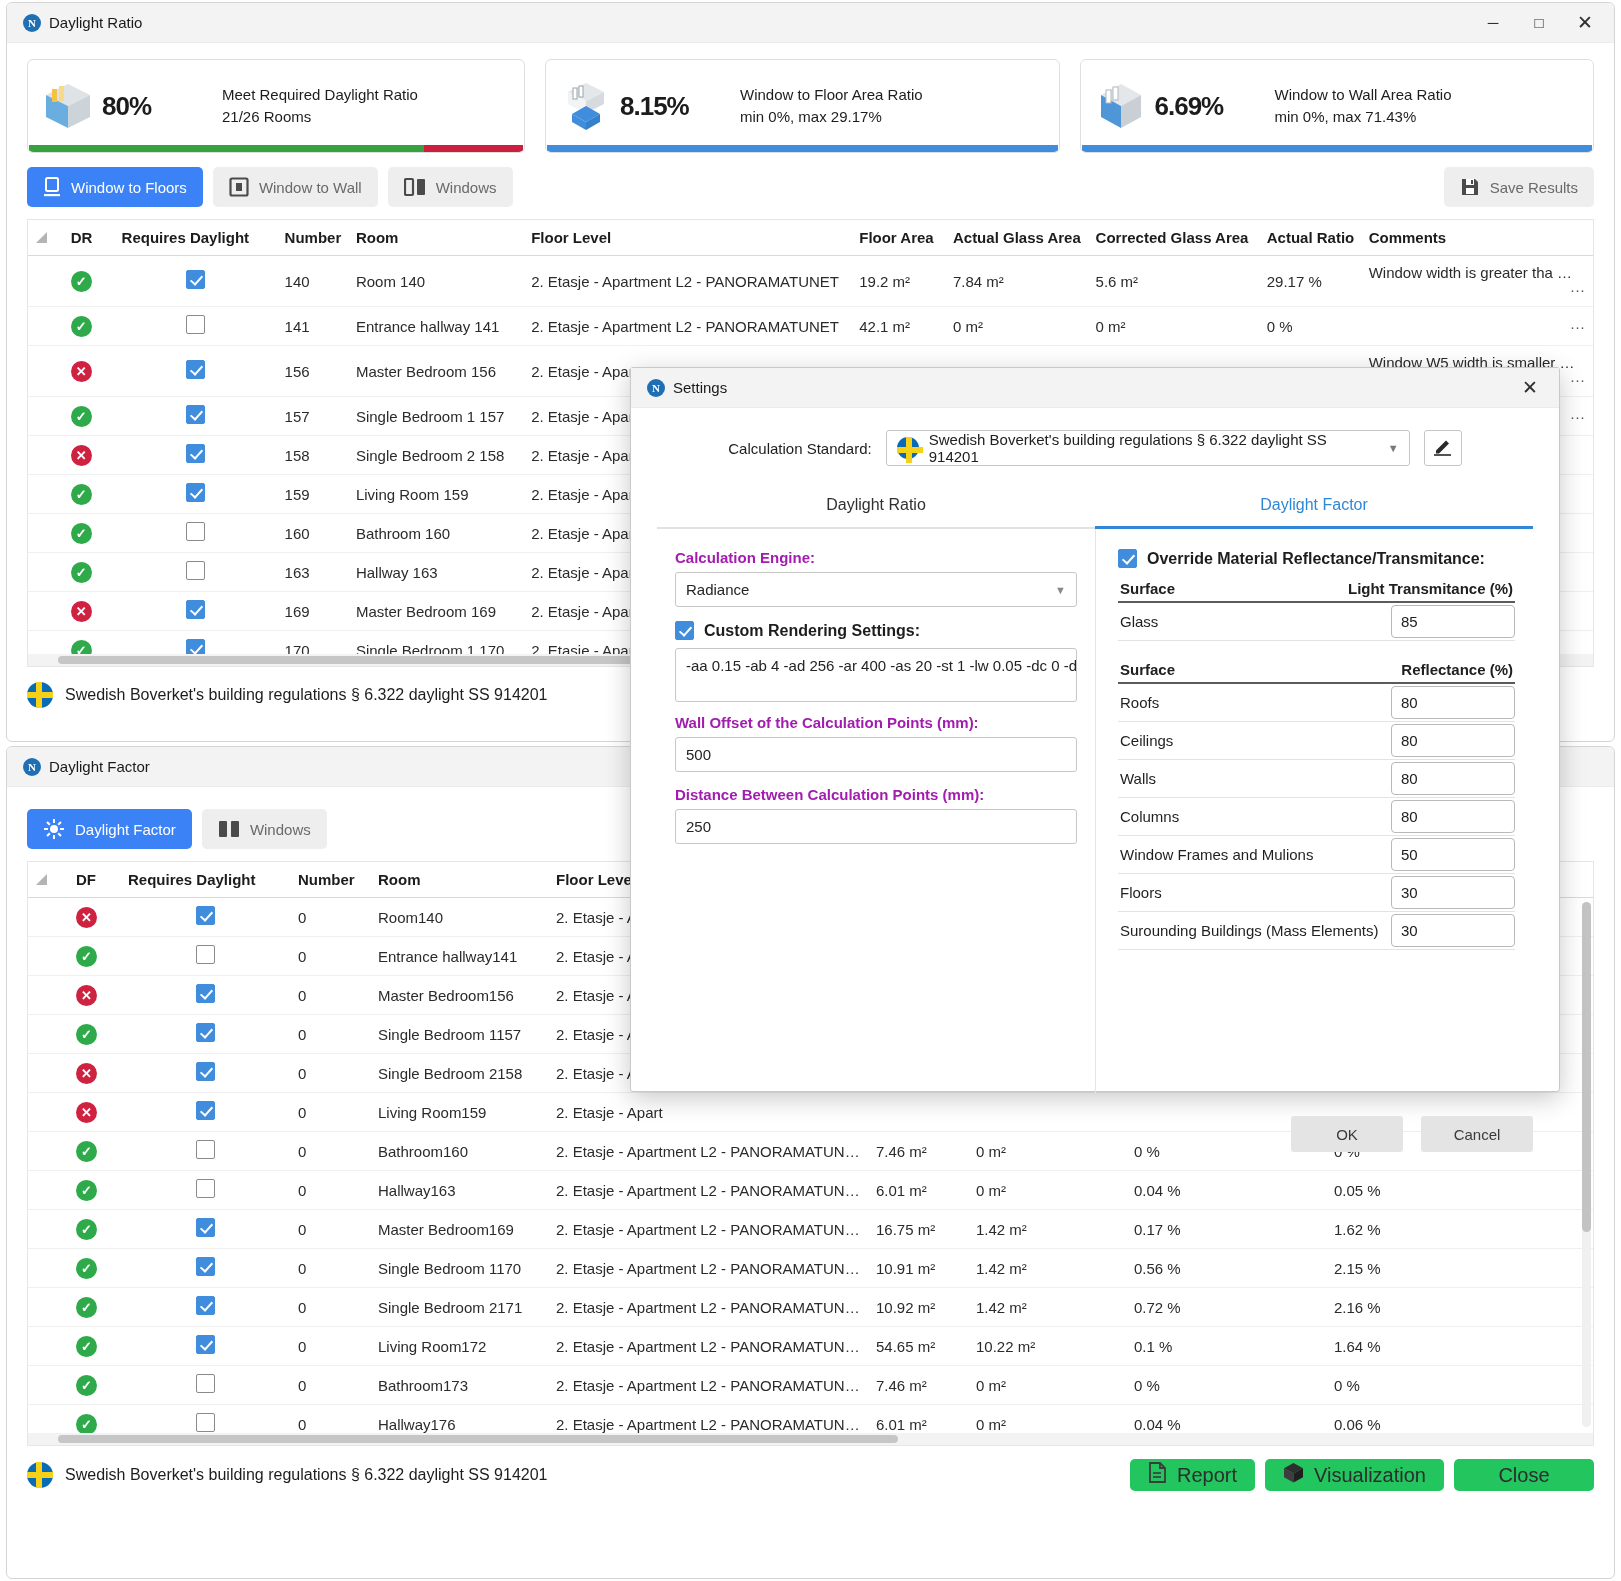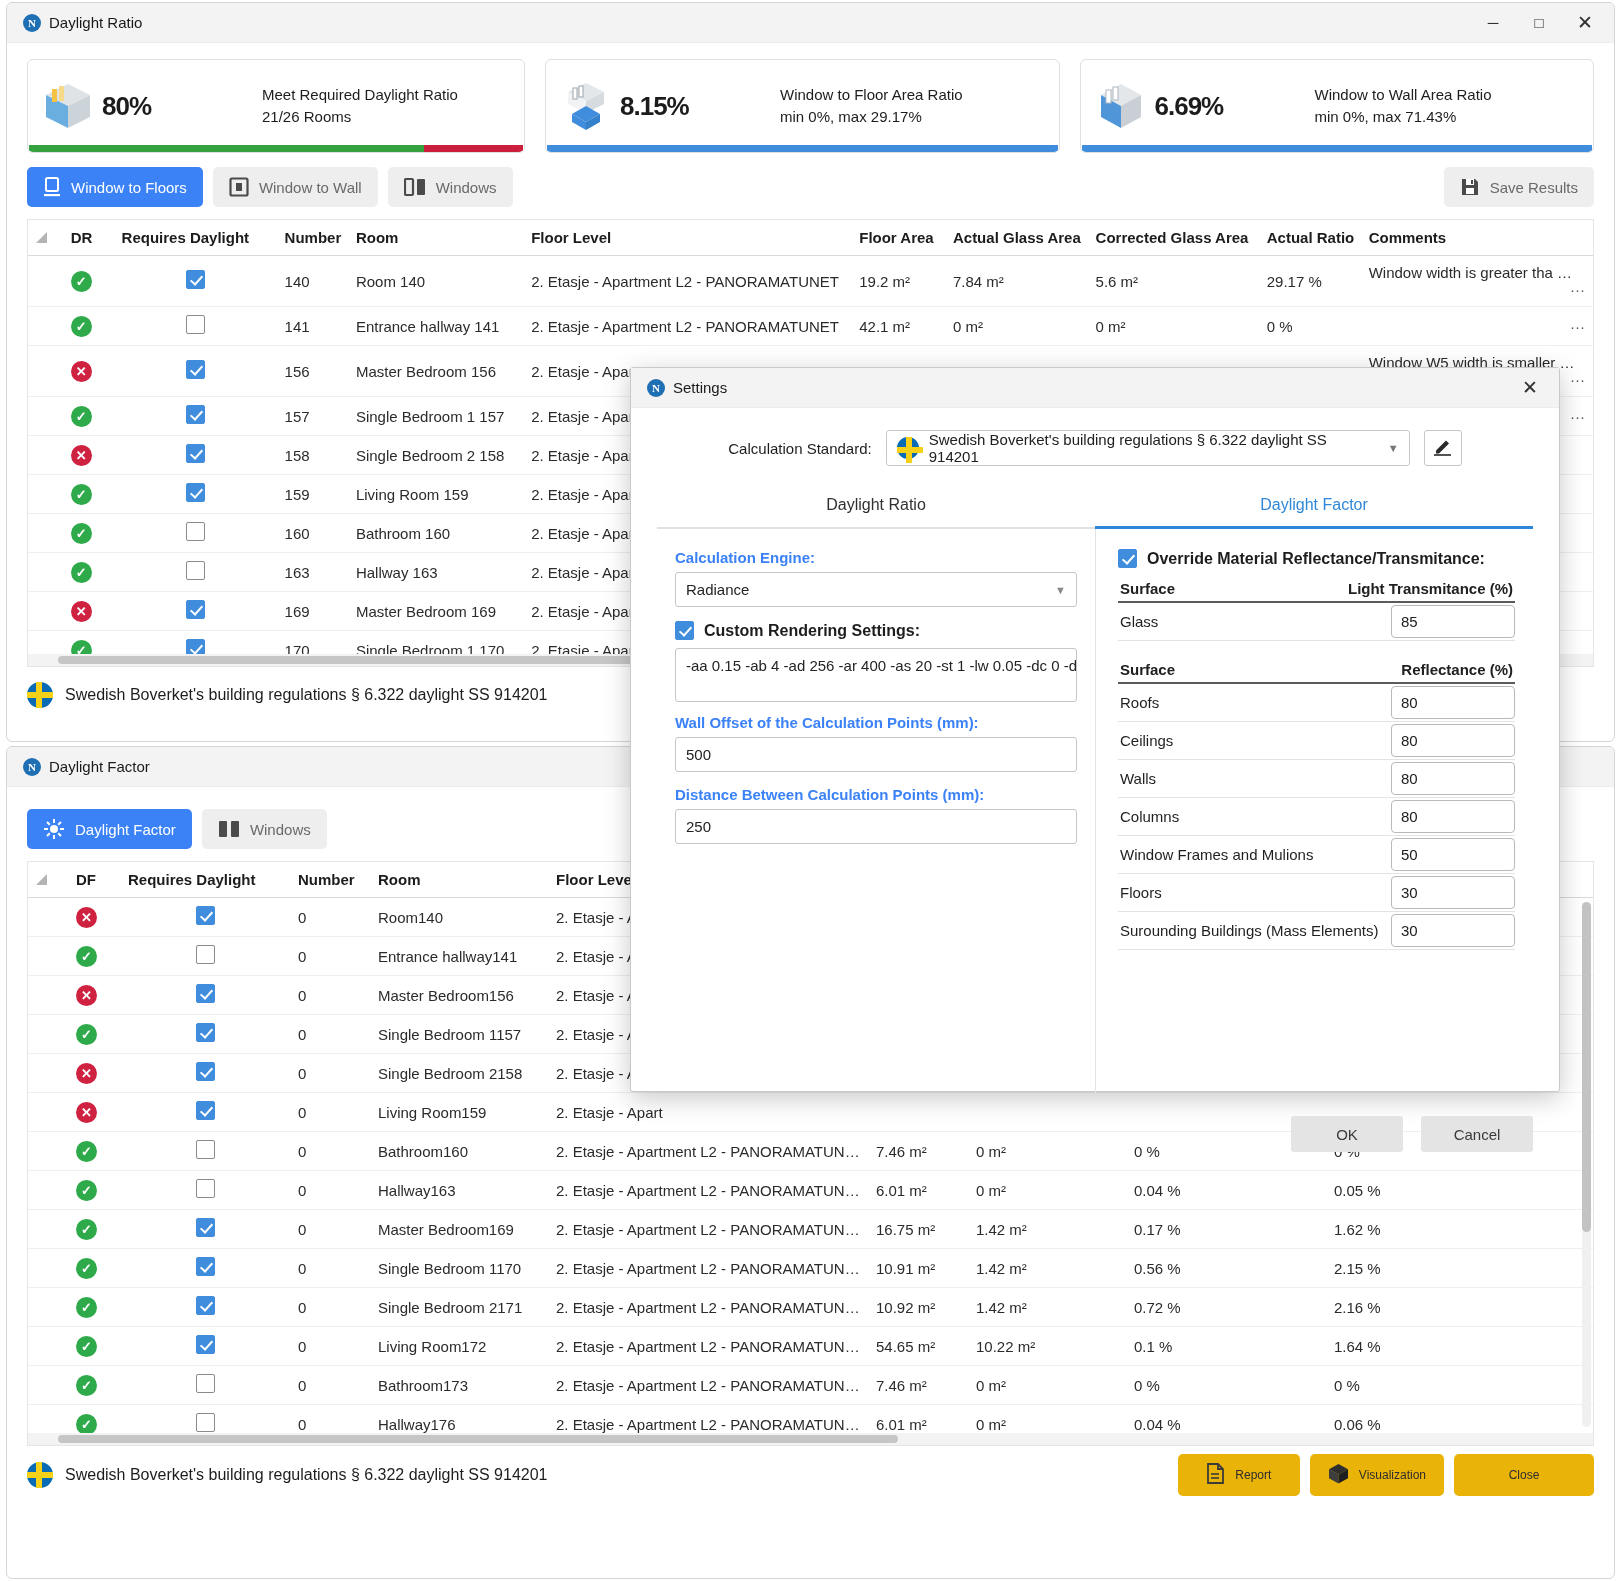--- a/index.html
+++ b/index.html
@@ -36,21 +36,21 @@
   
   .cards { display:flex; gap:20px; padding:16px 20px 0 20px; }
   .card {
     flex:1; height:94px; border:1px solid #dfdfdf; border-radius:6px;
     position:relative; background:#fff; display:flex; align-items:center;
     padding:0 14px; overflow:hidden;
   }
   .card.c1 { flex:0 0 498px; }
   .card .cube { width:52px; height:52px; position:relative; flex:0 0 52px; margin-right:8px;}
   .card .big { font-size:26px; font-weight:700; color:#1c1c1c; letter-spacing:-1px; min-width:120px;}
-  .card .meta { line-height:1.45;margin-left:40px; }
+  .card .meta { line-height:1.45; }
   .card .meta .m1 { font-size:15px; color:#1d1d1d; }
   .card .meta .m2 { font-size:15px; color:#1d1d1d; }
   .bar { position:absolute; left:1px; right:1px; bottom:0px; height:7px; display:flex; }
   .bar .seg { height:100%; }
 
   
   .toolbar { display:flex; align-items:center; padding:14px 20px 6px 20px; gap:10px; }
   .tbtn {
     display:flex; align-items:center; gap:10px;
     height:40px; padding:0 16px; border-radius:5px;
@@ -94,22 +94,22 @@
   .statusbar { display:flex; align-items:center; gap:12px; padding:0 20px; height:58px; }
   .flag {
     width:26px;height:26px;border-radius:50%;background:#0a6bb5;position:relative;flex:0 0 26px;
   }
   .flag:before { content:""; position:absolute; left:9px; top:0; width:6px; height:26px; background:#f7d117; }
   .flag:after  { content:""; position:absolute; top:10px; left:0; width:26px; height:6px; background:#f7d117; }
   .statusbar .stxt { font-size:16px; color:#1d1d1d; }
   .statusbar .actions { margin-left:auto; display:flex; gap:10px; }
   .abtn {
     display:flex;align-items:center;justify-content:center;gap:10px;
-    height:42px;min-width:122px;padding:0 18px;border-radius:5px;background:#eab308;
-    font-size:12px;color:#2d2d2d;
+    height:32px;min-width:122px;padding:0 18px;border-radius:5px;background:#22c55e;
+    font-size:20px;color:#2d2d2d;
   }
 
   
   .dialog {
     position:absolute; background:#fff; border:1px solid #c9c9c9; border-radius:3px;
     box-shadow:0 6px 26px rgba(0,0,0,.22);
   }
   .dlg-body { padding:22px 26px 0 26px; }
   .std-row { display:flex; align-items:center; justify-content:center; gap:14px; }
   .std-label { font-size:15px; color:#1d1d1d; }
@@ -124,21 +124,21 @@
   }
   .tabs2 { display:flex; margin-top:30px; }
   .tab2 {
     flex:1; text-align:center; font-size:16px; padding-bottom:12px; color:#303030;
     border-bottom:2px solid #e1e1e1;
   }
   .tab2.sel { color:#2f87d8; border-bottom:3px solid #2f87d8; }
   .panes { display:flex; }
   .pane-l { width:438px; padding:20px 18px 0 18px; }
   .pane-r { flex:1; padding:20px 18px 0 22px; border-left:1px solid #e4e4e4; }
-  .fld-label { font-size:15px; color:#3b82f6; margin-bottom:6px; font-weight:bold; }
+  .fld-label { font-size:15px; color:#a21caf; margin-bottom:6px; font-weight:bold; }
   .input, .textarea, .select {
     width:100%; border:1px solid #c6c6c6; border-radius:3px; background:#fff;
     font-size:15px; color:#242424; padding:8px 10px;
   }
   .select { display:flex; align-items:center; }
   .select .caret { margin-left:auto; color:#888; font-size:11px; }
   .textarea { height:54px; overflow:hidden; white-space:nowrap; }
   .chk-row { display:flex; align-items:center; gap:10px; margin:14px 0 8px 0; }
   .chk-row .lbl { font-size:16px; color:#1d1d1d; font-weight:bold; }
   .mat-head { display:flex; border-bottom:2px solid #5b5b5b; padding:4px 2px; margin-top:6px; }

